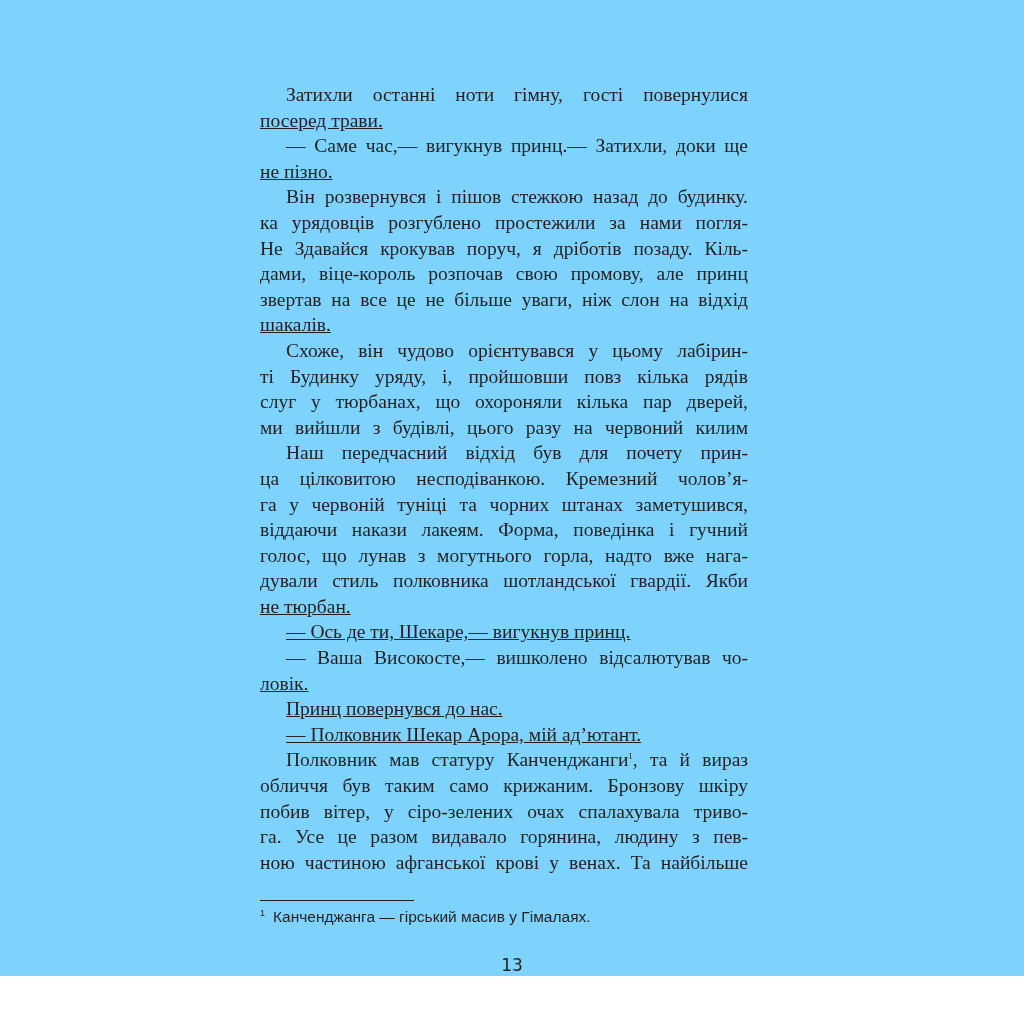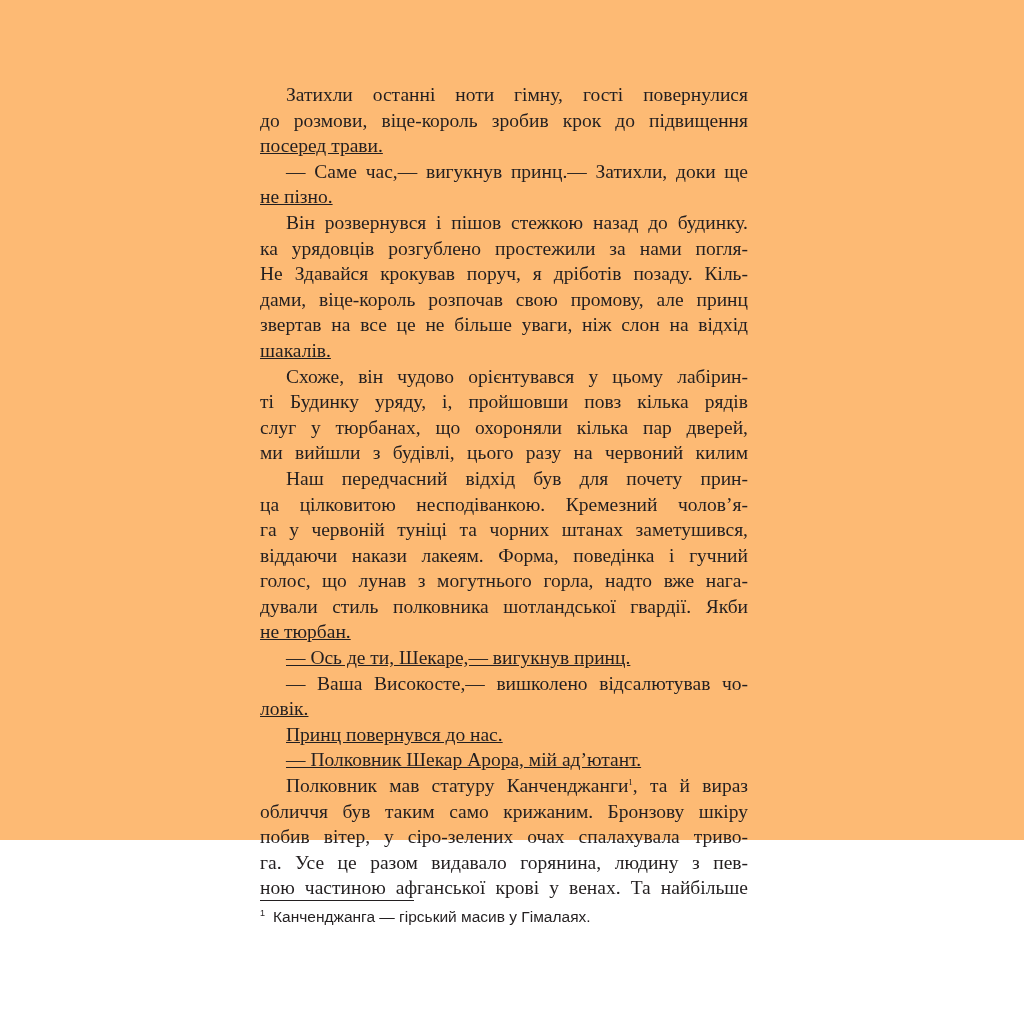--- a/index.html
+++ b/index.html
@@ -1,17 +1,17 @@
 <!DOCTYPE html>
 <html><head>
 <meta charset="utf-8">
 <style>
   html, body { margin: 0; padding: 0; background: #ffffff; }
   body { width: 1024px; height: 1024px; position: relative; overflow: hidden; }
-  .page { position: absolute; left: 0; top: 0; width: 1024px; height: 840px; background: #fdba74; }
+  .page { position: absolute; left: 0; top: 0; width: 1024px; height: 976px; background: #7dd3fc; }
   .text-block { position: absolute; left: 260px; top: 82px; width: 488px; }
   .line {
     display: block; height: 25.6px; line-height: 25.6px;
     font-family: "Liberation Serif", "DejaVu Serif", serif;
     font-size: 19.5px; color: #231f20;
     white-space: nowrap; text-align: justify; text-align-last: justify;
   }
   .line.last { text-align-last: left; text-decoration: underline; }
   .line.indent { padding-left: 26px; }
   sup.fn { font-size: 9px; vertical-align: 7px; line-height: 0; }
@@ -25,21 +25,20 @@
     position: absolute; left: 0; width: 1024px; top: 955px; text-align: center;
     font-family: "DejaVu Sans", sans-serif; font-size: 17px; color: #231f20;
   }
 </style>
 </head>
 <body>
 
 <div class="page">
   <div class="text-block">
     <span class="line indent">Затихли останні ноти гімну, гості повернулися</span>
-    <span class="line">до розмови, віце-король зробив крок до підвищення</span>
     <span class="line last">посеред трави.</span>
     <span class="line indent">— Саме час,— вигукнув принц.— Затихли, доки ще</span>
     <span class="line last">не пізно.</span>
     <span class="line indent">Він розвернувся і пішов стежкою назад до будинку.</span>
     <span class="line">ка урядовців розгублено простежили за нами погля-</span>
     <span class="line">Не Здавайся крокував поруч, я дріботів позаду. Кіль-</span>
     <span class="line">дами, віце-король розпочав свою промову, але принц</span>
     <span class="line">звертав на все це не більше уваги, ніж слон на відхід</span>
     <span class="line last">шакалів.</span>
     <span class="line indent">Схоже, він чудово орієнтувався у цьому лабірин-</span>
@@ -63,13 +62,14 @@
     <span class="line">побив вітер, у сіро-зелених очах спалахувала триво-</span>
     <span class="line">га. Усе це разом видавало горянина, людину з пев-</span>
     <span class="line">ною частиною афганської крові у венах. Та найбільше</span>
   </div>
 
   <div class="rule"></div>
   <div class="footnote">
     <span class="mark">1</span><span>Канченджанга — гірський масив у Гімалаях.</span>
   </div>
 
+  <div class="page-number">13</div>
 </div>
 
 </body></html>

